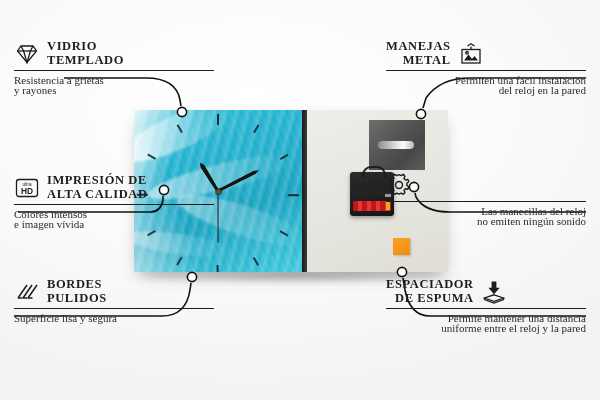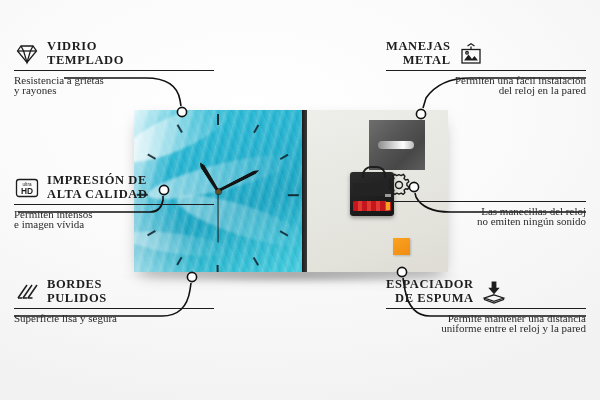--- a/index.html
+++ b/index.html
@@ -236,21 +236,21 @@
         <svg viewBox="0 0 26 26">
           <rect x="2.5" y="4.5" width="21" height="17" rx="2.5" fill="none" stroke="#1d1d1d" stroke-width="1.3"></rect>
           <text x="13" y="11.4" font-family="Liberation Sans, sans-serif" font-size="4.6" text-anchor="middle" fill="#1d1d1d">ultra</text>
           <text x="13" y="19" font-family="Liberation Sans, sans-serif" font-size="8.4" font-weight="bold" text-anchor="middle" fill="#1d1d1d">HD</text>
         </svg>
       </span>
       <span class="f-title">IMPRESIÓN DE
 ALTA CALIDAD</span>
     </div>
     <div class="f-rule"></div>
-    <div class="f-desc">Permiten intensos
+    <div class="f-desc">Colores intensos
 e imagen vívida</div>
   </div>
 
   <div class="feature left" id="feat-bordes">
     <div class="f-head">
       <span class="f-icon">
         <svg viewBox="0 0 26 26">
             <g fill="none" stroke="#1d1d1d" stroke-width="1.5">
           <path d="M4 19 L13 6"></path>
               <path d="M9 19 L18 6"></path>

